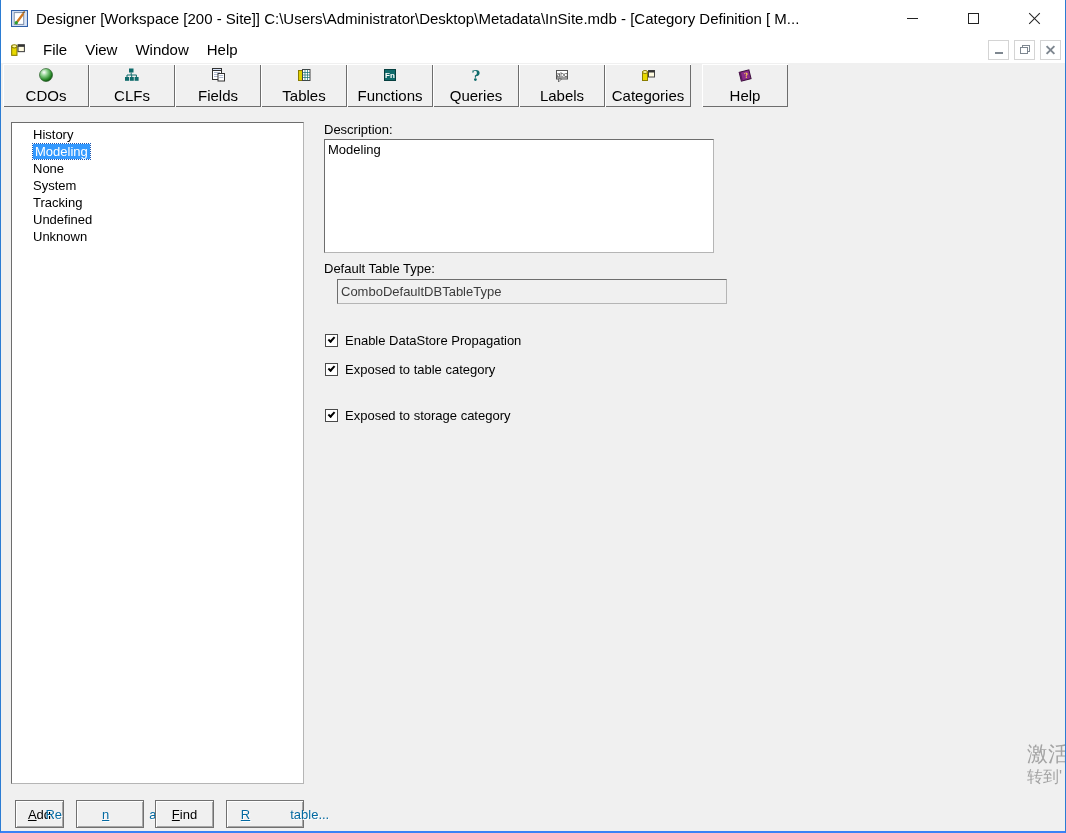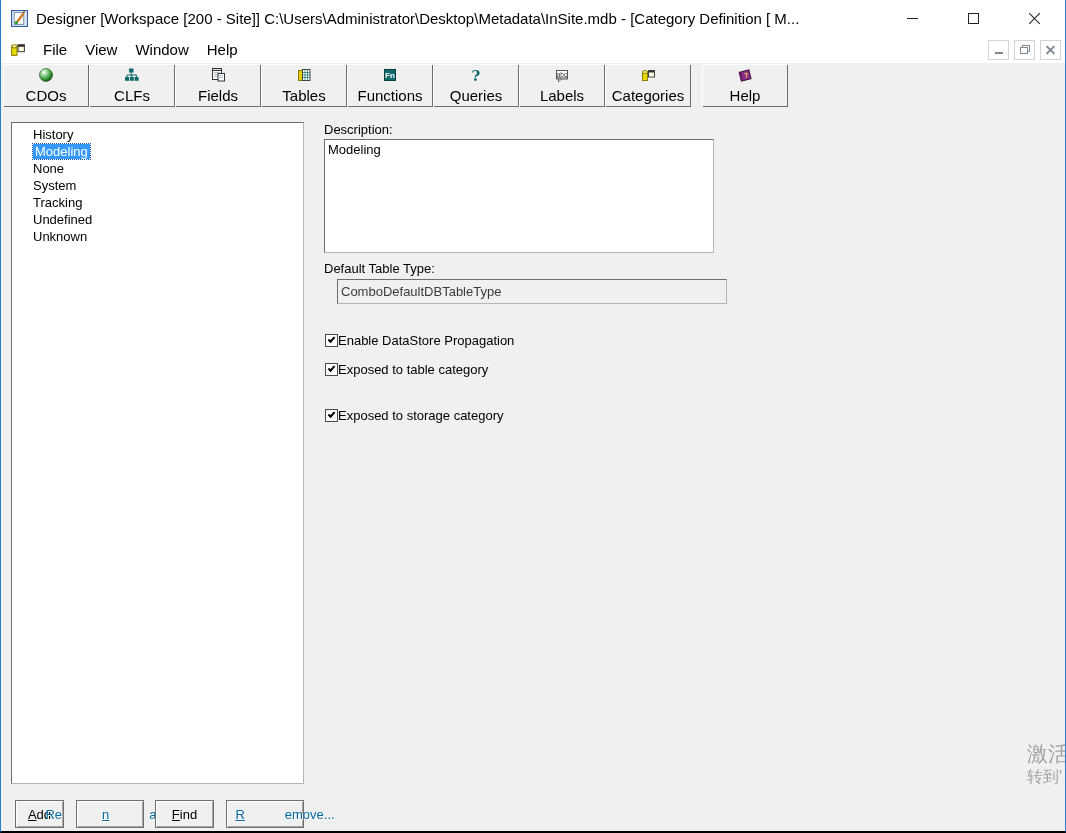--- a/index.html
+++ b/index.html
@@ -1,19 +1,19 @@
 <!DOCTYPE html>
 <html><head>
 <meta charset="utf-8">
 <style>
   * { margin:0; padding:0; box-sizing:border-box; }
   html,body { width:1066px; height:833px; font-family:"Liberation Sans", sans-serif; }
   #window {
     position:relative; width:1066px; height:833px; background:#f0f0f0; overflow:hidden;
-    border-left:1px solid #2b7cd3; border-right:1px solid #2b7cd3; border-bottom:2px solid #000000;
+    border-left:1px solid #2b7cd3; border-right:1px solid #2b7cd3; border-bottom:2px solid #3b82f6;
   }
   
   .titlebar { position:absolute; left:0; top:0; width:100%; height:36px; background:#ffffff; display:flex; align-items:center; }
   .titlebar .appicon { width:17px; height:17px; margin:0 8px 0 10px; flex:0 0 auto; }
   .titlebar .title { font-size:15px; color:#000; white-space:nowrap; overflow:hidden; flex:1 1 auto; }
   .caption-btns { display:flex; height:36px; flex:0 0 auto; }
   .caption-btn { width:61px; height:36px; display:flex; align-items:center; justify-content:center; background:#fff; }
   .glyph-min { width:11px; border-top:1px solid #222; }
   .glyph-max { width:11px; height:11px; border:1px solid #222; }
   .glyph-close { position:relative; width:13px; height:13px; }
@@ -56,21 +56,21 @@
   .desc-area {
     position:absolute; left:323px; top:29px; width:390px; height:114px; background:#fff;
     border:1px solid; border-color:#6d6d6d #b5b5b5 #b5b5b5 #6d6d6d;
     font-family:"Liberation Sans", sans-serif; font-size:13px; color:#000; padding:2px 3px; resize:none; outline:none;
   }
   .combo-field {
     position:absolute; left:336px; top:169px; width:390px; height:25px; background:#f0f0f0;
     border:1px solid; border-color:#6d6d6d #b5b5b5 #b5b5b5 #6d6d6d;
     font-family:"Liberation Sans", sans-serif; font-size:13px; color:#3c3c3c; padding:8px 3px; outline:none;
   }
-  .chk-row { position:absolute; left:324px; display:flex; align-items:center; gap:0; }
+  .chk-row { position:absolute; left:324px; display:flex; align-items:center; gap:7px; }
   .chk-box { width:13px; height:13px; background:#fff; border:1px solid #4a4a4a; position:relative; flex:0 0 auto; }
   .chk-box .mark { position:absolute; left:2px; top:2px; width:7px; height:4px; border-left:2px solid #000; border-bottom:2px solid #000; transform:rotate(-48deg); }
   .chk-label { font-size:13px; color:#000; }
   .action-btn {
     position:absolute; top:690px; height:28px; background:#f0f0f0; border:1px solid #707070;
     box-shadow: inset 1px 1px 0 #ffffff, inset -1px -1px 0 #a7a7a7;
     font-size:13px; color:#000; display:flex; align-items:center; justify-content:center; white-space:pre;
   }
   .action-btn .u { text-decoration:underline; }
   .action-btn.disabled { color:#0369a1; text-shadow:1px 1px 0 #fff;gap:40px; }
@@ -249,19 +249,19 @@
     <div class="chk-row" style="top:298px;justify-content:flex-end;">
       <span class="chk-box">
           <span class="mark"></span>
         </span>
       <span class="chk-label">Exposed to storage category</span>
     </div>
 
     <div class="action-btn" style="left:14px; width:49px;"><span></span><span class="u">A</span><span>dd</span></div>
     <div class="action-btn disabled" style="left:75px; width:68px;"><span>Re</span><span class="u">n</span><span>ame</span></div>
     <div class="action-btn" style="left:154px; width:59px;"><span></span><span class="u">F</span><span>ind</span></div>
-    <div class="action-btn disabled" style="left:225px; width:78px;"><span></span><span class="u">R</span><span>emove...</span></div>
+    <div class="action-btn disabled" style="left:225px; width:78px;"><span></span><span class="u">R</span><span>table...</span></div>
 
     <div class="watermark wm1">激活</div>
     <div class="watermark wm2">转到'</div>
   </div>
 
 </div>
 
 </body></html>

